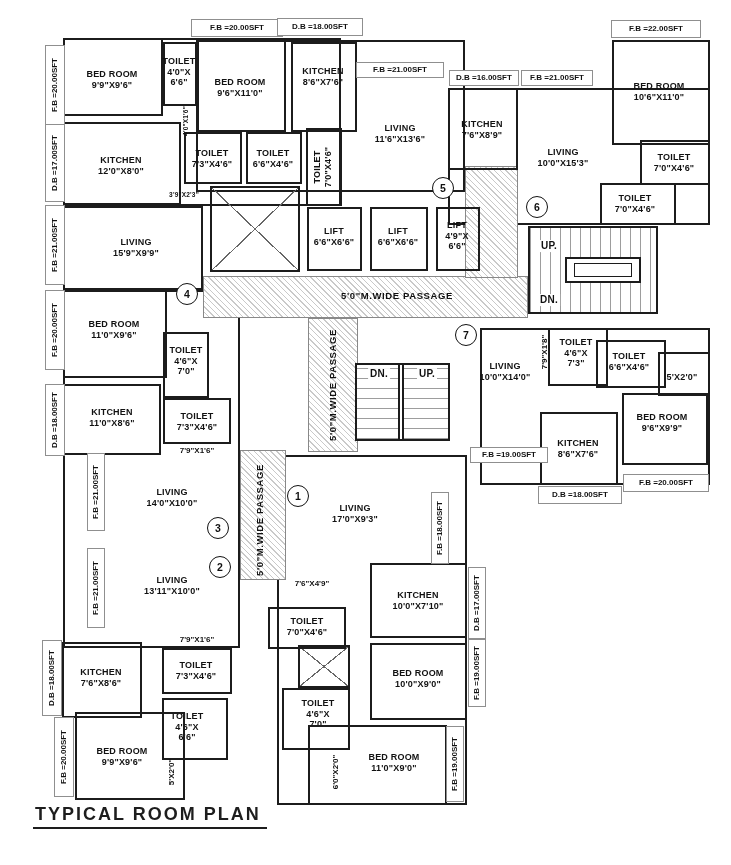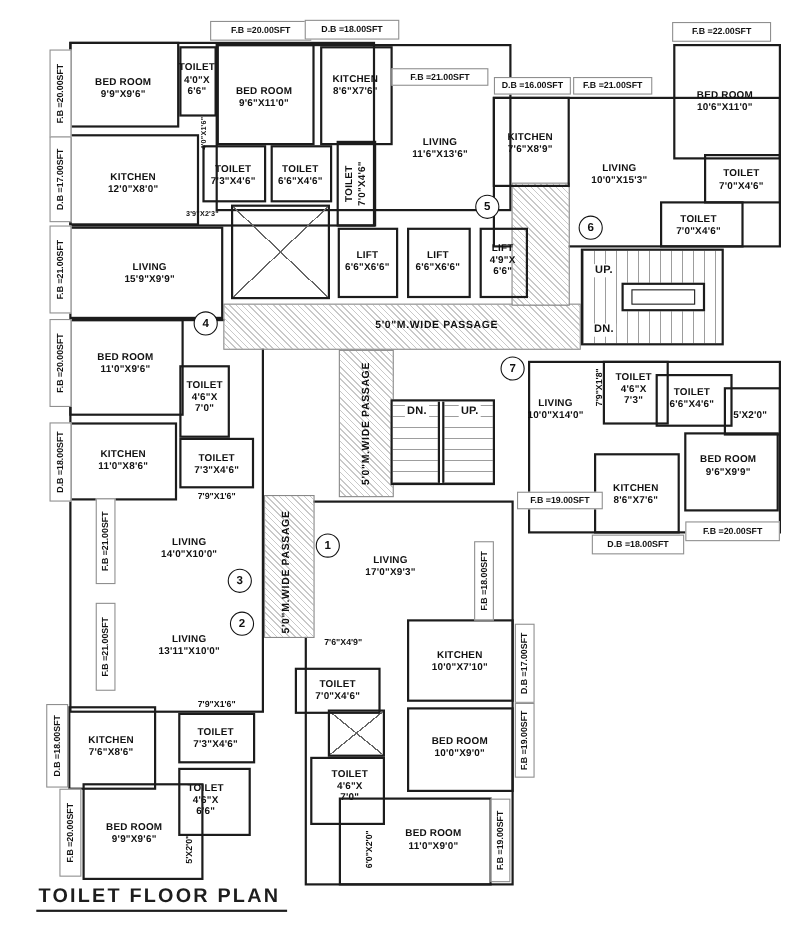--- a/index.html
+++ b/index.html
@@ -31,21 +31,21 @@
           font-size:10.5px;font-weight:600;color:#111;transform:translate(-50%,-50%);box-sizing:border-box;}
   .titleline{position:absolute;font-weight:700;color:#1d1d1d;border-bottom:2px solid #1d1d1d;
              padding:0 6px 2px 2px;white-space:nowrap;}
   #title1{left:33px;top:804px;font-size:18px;letter-spacing:2px;}
   #title2{left:38px;top:828px;font-size:16.5px;letter-spacing:1.2px;}
 </style>
 </head>
 <body>
 
 <div id="plan">
-  <div class="titleline" id="title1">TOILET FLOOR PLAN</div>
+  <div class="titleline" id="title1">TYPICAL ROOM PLAN</div>
 <div class="outline" style="left: 63px; top: 38px; width: 278px; height: 168px;"></div>
     <div class="outline" style="left: 196px; top: 40px; width: 269px; height: 152px;"></div>
     <div class="outline" style="left: 448px; top: 88px; width: 262px; height: 137px;"></div>
     <div class="outline" style="left: 63px; top: 206px; width: 140px; height: 84px;"></div>
     <div class="outline" style="left: 63px; top: 290px; width: 177px; height: 358px;"></div>
     <div class="outline" style="left: 277px; top: 455px; width: 190px; height: 350px;"></div>
     <div class="outline" style="left: 480px; top: 328px; width: 230px; height: 157px;"></div>
     <div class="hatch" style="left: 203px; top: 276px; width: 325px; height: 42px;"></div>
     <div class="label passage" style="left: 397px; top: 296px;">5'0"M.WIDE PASSAGE</div>
     <div class="hatch" style="left: 465px; top: 166px; width: 53px; height: 112px;"></div>

